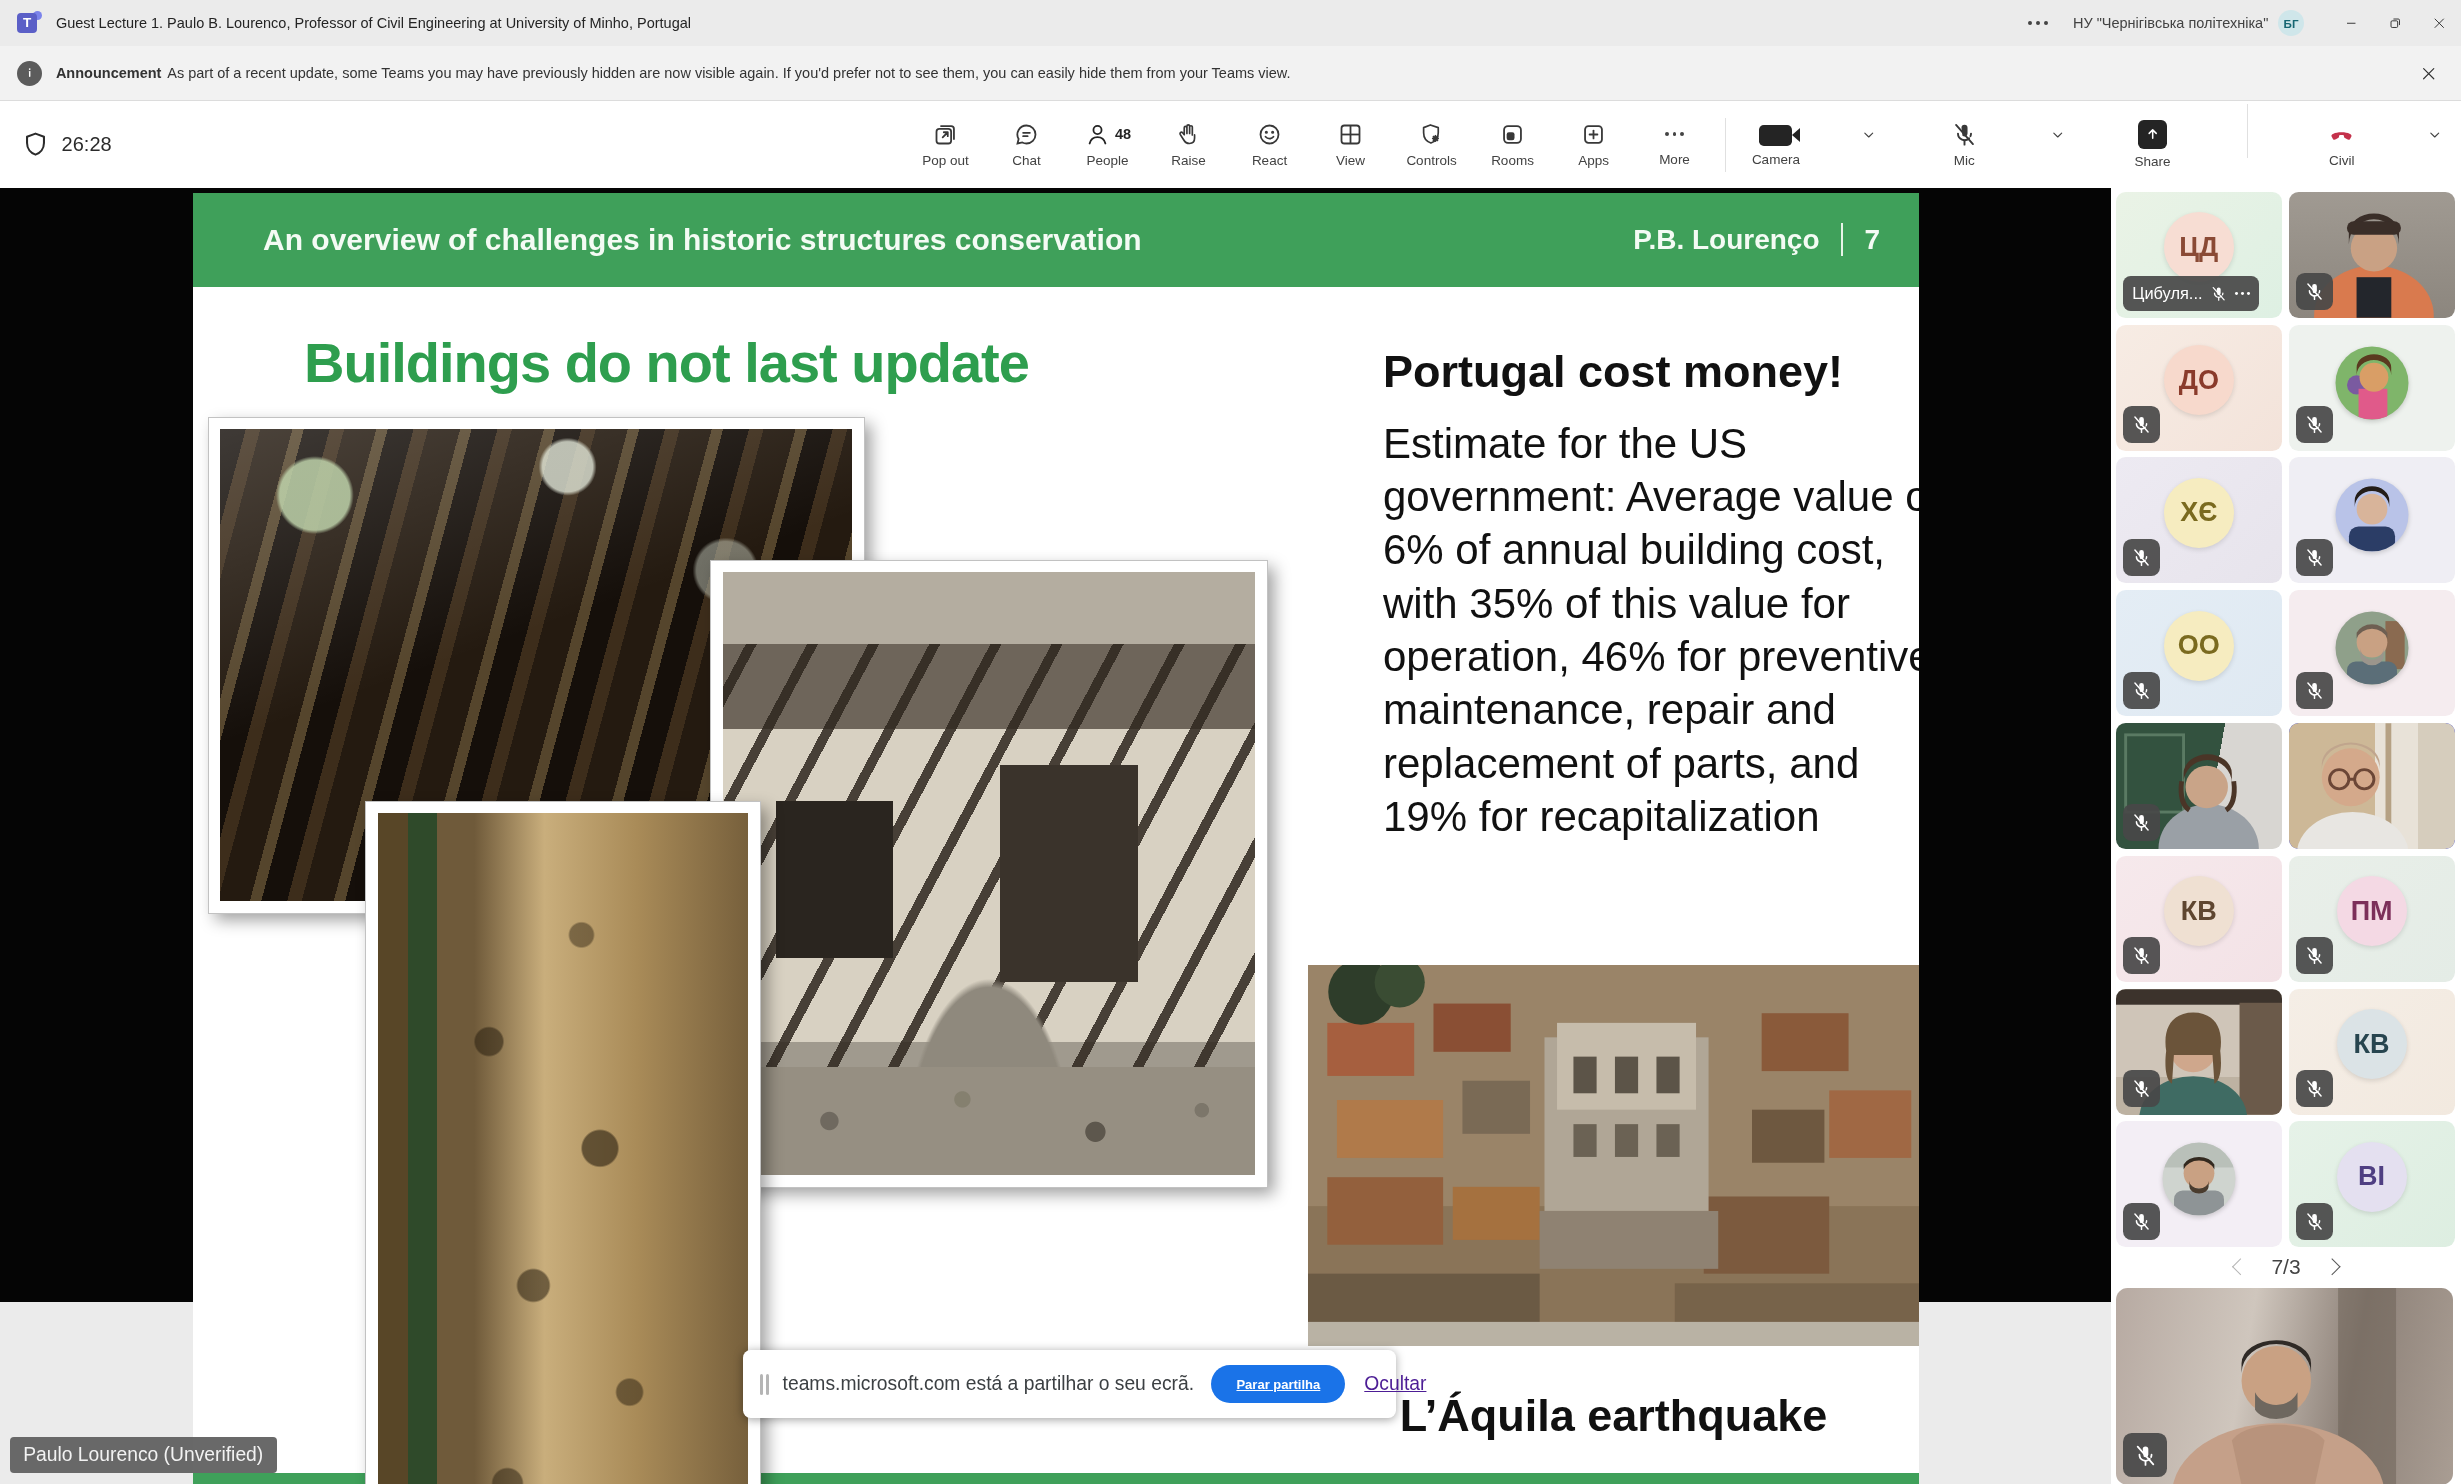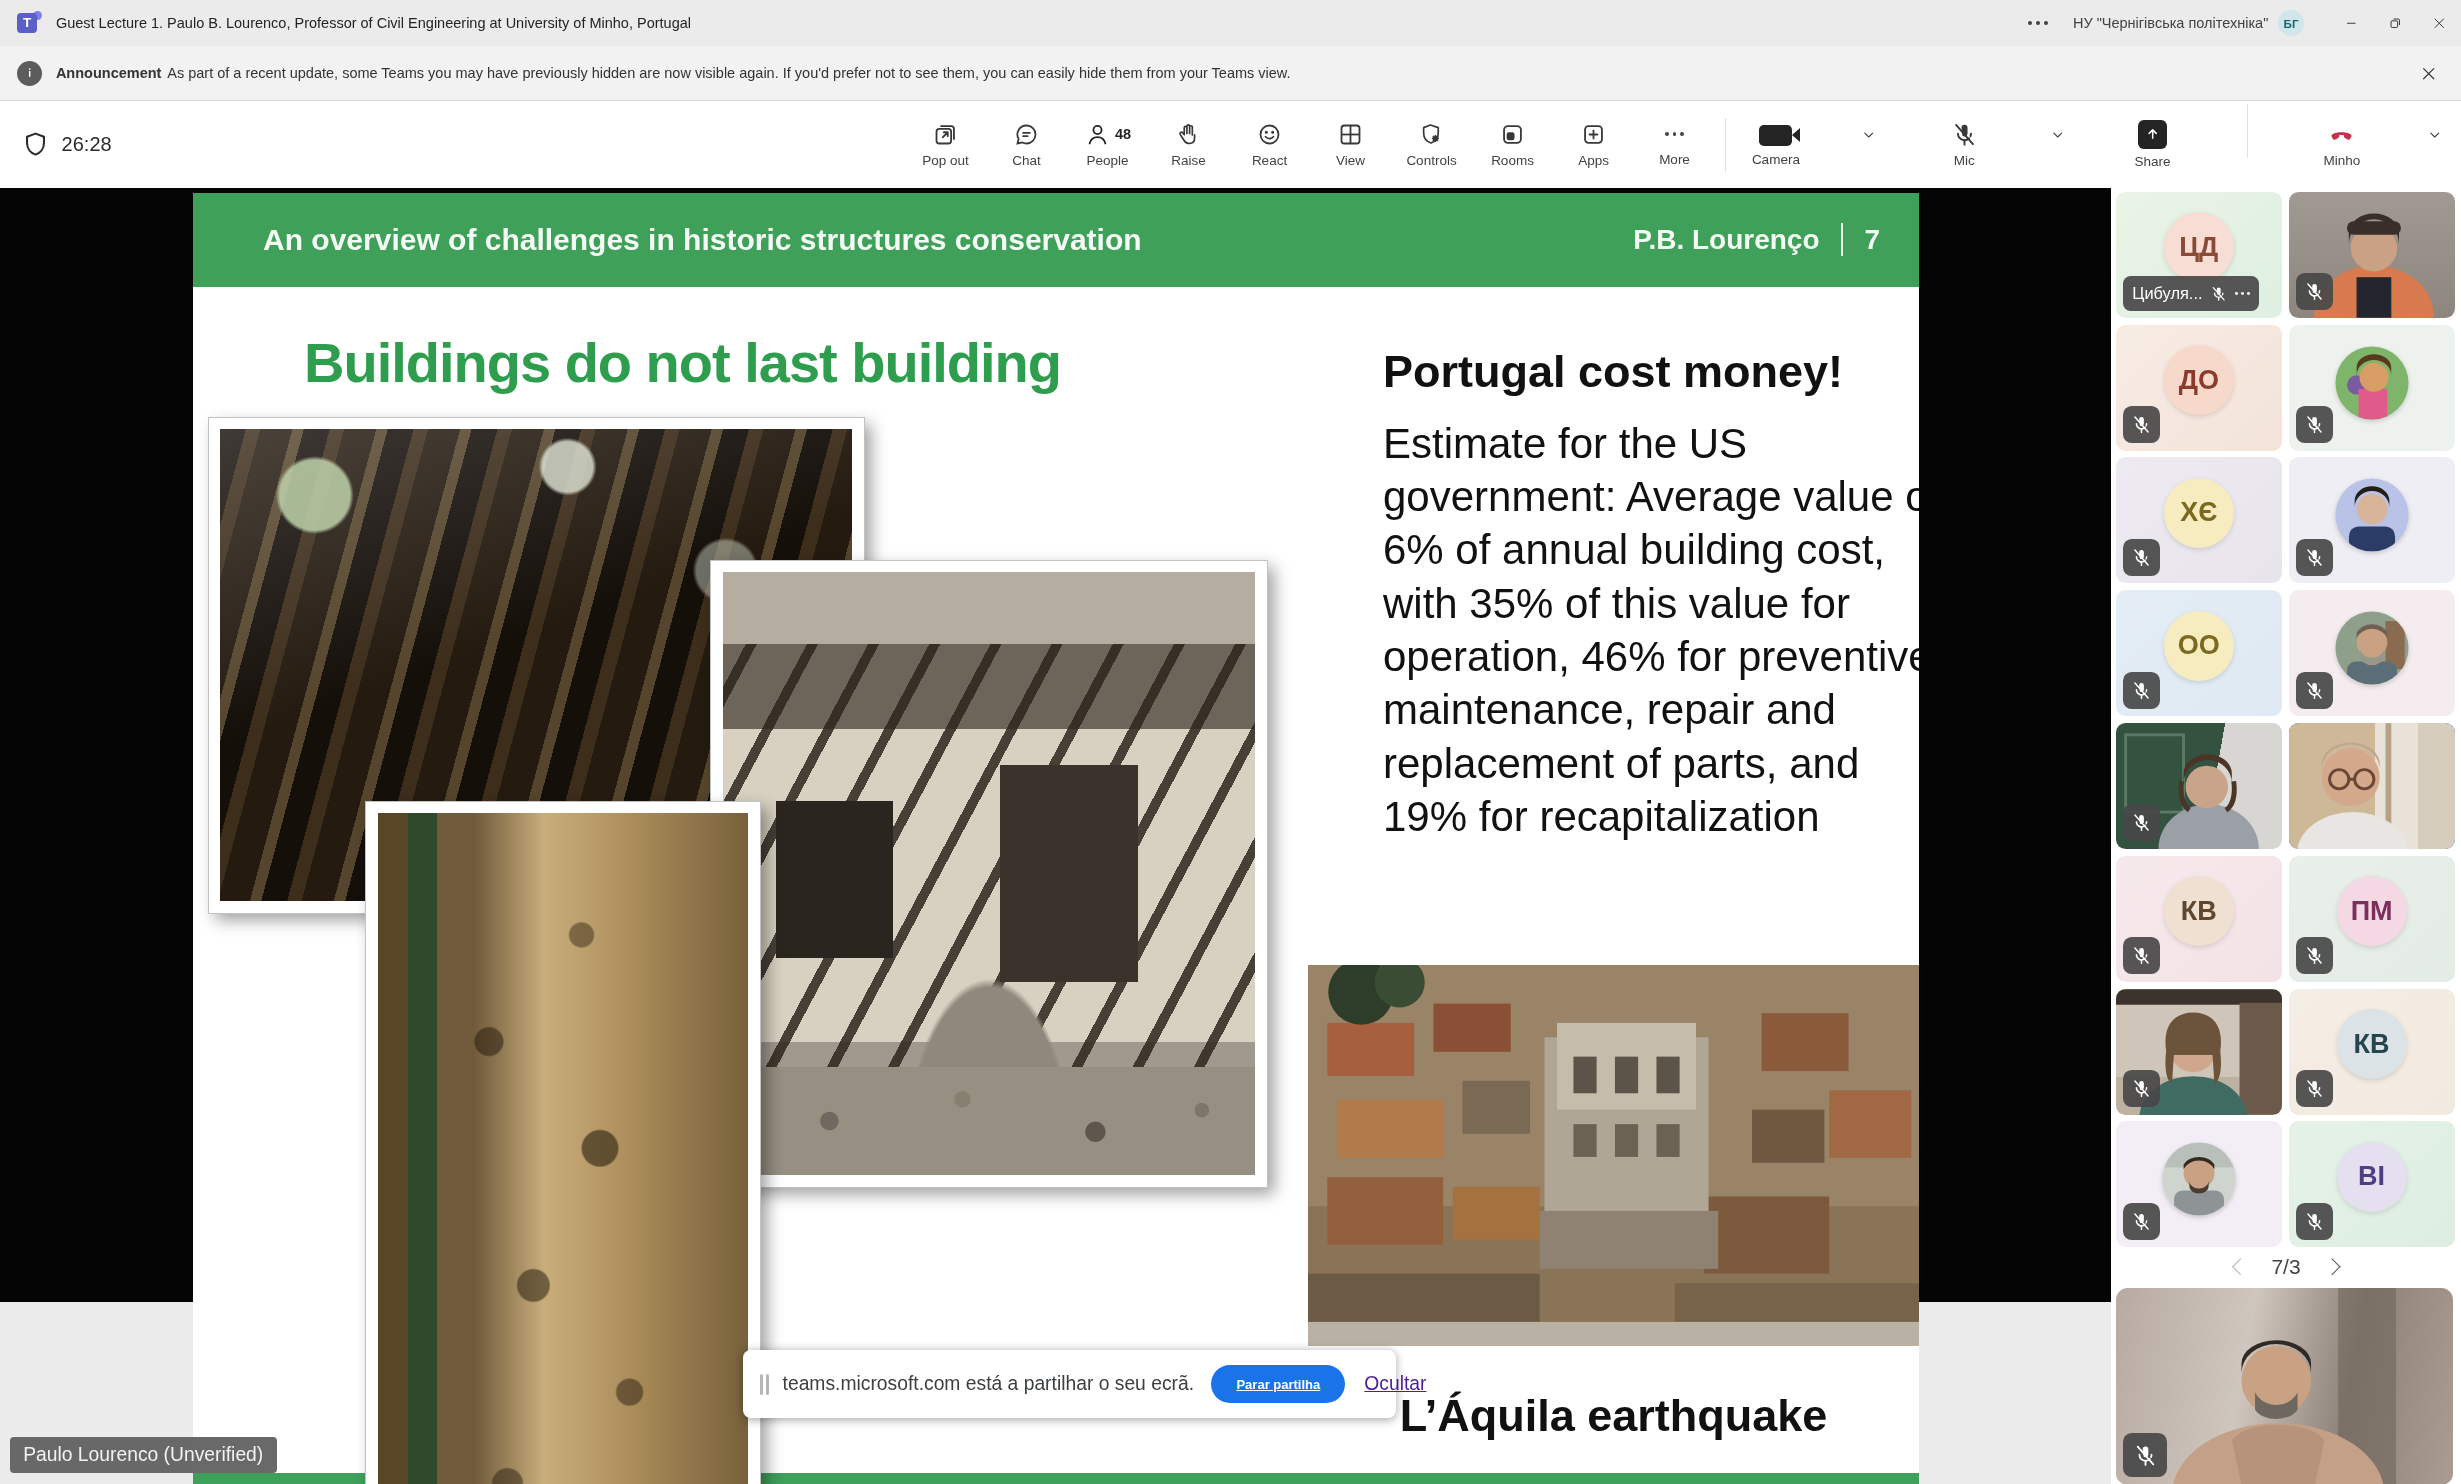--- a/index.html
+++ b/index.html
@@ -405,40 +405,40 @@
               <use href="#i-arrow-up"></use>
             </svg>
           </span>
         <span class="lbl">Share</span>
       </div>
       <div class="vdiv"></div>
       <div class="tbtn">
         <svg class="leave-red" width="33" height="27" viewBox="0 0 28 28">
             <use href="#i-phone"></use>
           </svg>
-        <span class="lbl">Minho</span>
+        <span class="lbl">Civil</span>
       </div>
       <span class="chev"><svg viewBox="0 0 14 14" width="13.5" height="13.5">
             <use href="#i-chev-down"></use>
           </svg></span>
     </div>
   </div>
 </div>
 
 <div id="stage">
   <div id="slide">
     <div id="slide-header">
       <span class="htxt">An overview of challenges in historic structures conservation</span>
       <span class="hright">
         <span>P.B. Lourenço</span>
         <span class="hsep"></span>
         <span>7</span>
       </span>
     </div>
-    <div id="slide-heading">Buildings do not last building</div>
+    <div id="slide-heading">Buildings do not last update</div>
 
     <div class="photo" id="ph-roof">
         <div class="inner"></div>
       </div>
     <div class="photo" id="ph-house">
       <div class="inner">
           <span class="win1"></span>
           <span class="win2"></span>
           <span class="rubble"></span>
         </div>

